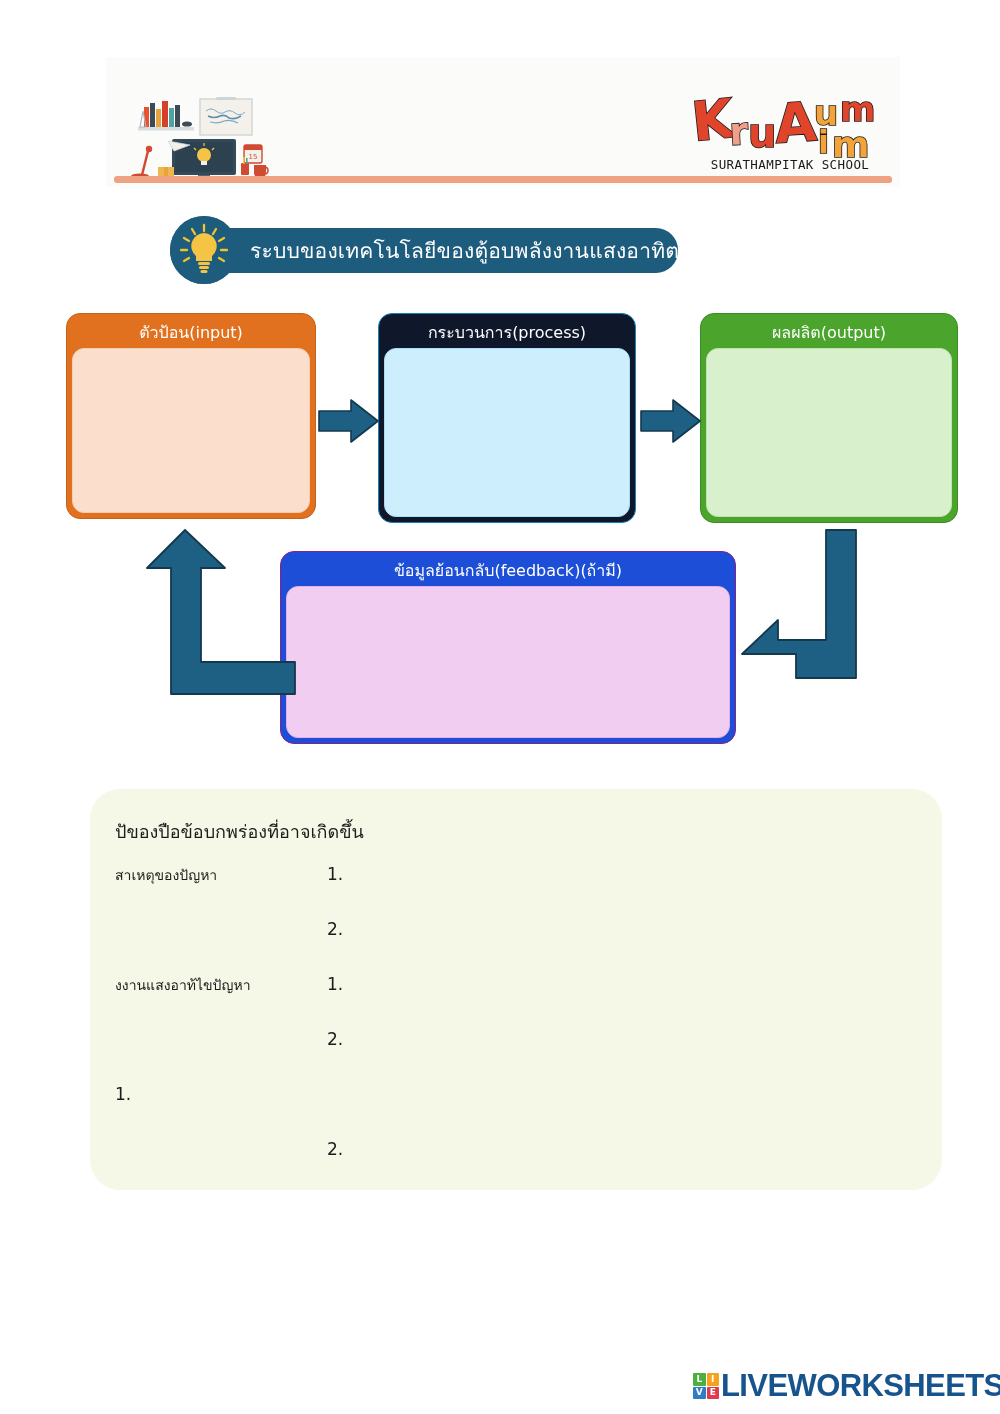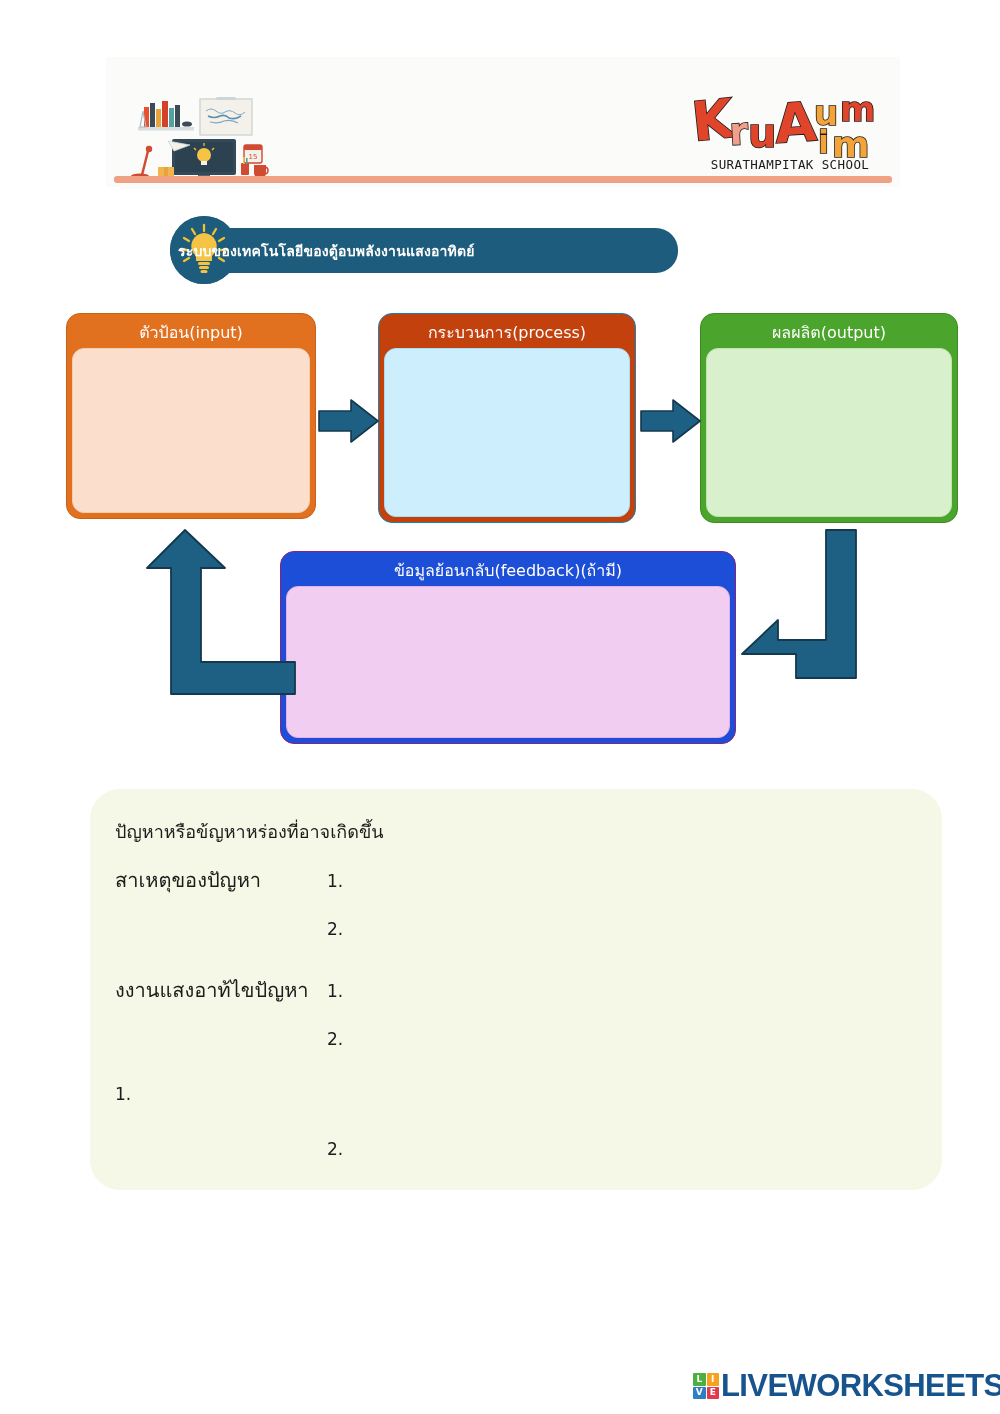--- a/index.html
+++ b/index.html
@@ -64,23 +64,24 @@
     position: absolute;
     left: -8px;
     top: -12px;
     width: 68px;
     height: 68px;
     border-radius: 50%;
     background: #1d5c7d;
   }
   .title-text {
     position: relative;
+    margin-left: 72px;
     color: #ffffff;
-    font-size: 14px;
-    font-weight: bold;
+    font-size: 21px;
+    font-weight: normal;
     letter-spacing: 0.2px;
     white-space: nowrap;
   }
 
   
   .flowbox {
     position: absolute;
     border-radius: 14px;
     box-sizing: border-box;
   }
@@ -109,21 +110,21 @@
     background: #e1711e;
     border: 1px solid #c4621a;
   }
   #box-input .fb-body {
     background: #fbdfcc;
     border: 1px solid #f3cdb2;
   }
 
   #box-process {
     left: 378px; top: 313px; width: 258px; height: 210px;
-    background: #c2410c;
+    background: #0f172a;
     border: 1px solid #1682b6;
   }
   #box-process .fb-body {
     background: #cdeefc;
     border: 1px solid #a9ddf5;
   }
 
   #box-output {
     left: 700px; top: 313px; width: 258px; height: 210px;
     background: #4ba42b;
@@ -172,21 +173,21 @@
     color: #1c1c1c;
     margin-bottom: 18px;
   }
   .ans-row {
     display: flex;
     align-items: baseline;
     height: 55px;
   }
   .ans-label {
     width: 212px;
-    font-size: 20px;
+    font-size: 14px;
     color: #1c1c1c;
     white-space: nowrap;
   }
   .ans-num {
     width: 40px;
     font-size: 17px;
     color: #1c1c1c;
   }
   .ans-line { flex: 1; }
 
@@ -368,21 +369,21 @@
   <path d="M150 166 L150 134 L56 134 L56 40 L80 40 L40 2 L2 40 L26 40 L26 166 Z" fill="#1d6083" stroke="#14384d" stroke-width="1.8" stroke-linejoin="round"></path>
 </svg>
 
 <svg class="arrow-svg" id="arrow-right-loop" width="120" height="152" viewBox="0 0 120 152">
   <path d="M116 2 L116 150 L56 150 L56 126 L2 126 L2 126 L38 92 L38 112 L86 112 L86 2 Z" fill="#1d6083" stroke="#14384d" stroke-width="1.8" stroke-linejoin="round"></path>
 </svg>
 
 <div class="answer-panel">
   <div class="answer-rows">
 
-    <div class="ans-heading">ปัญหาหรือข้ญหาหร่องที่อาจเกิดขึ้น</div>
+    <div class="ans-heading">ปัของปือข้อบกพร่องที่อาจเกิดขึ้น</div>
 
     <div class="ans-row">
       <span class="ans-label">สาเหตุของปัญหา</span>
       <span class="ans-num">1.</span>
       <span class="ans-line"></span>
     </div>
 
     <div class="ans-row">
       <span class="ans-label"></span>
       <span class="ans-num">2.</span>

